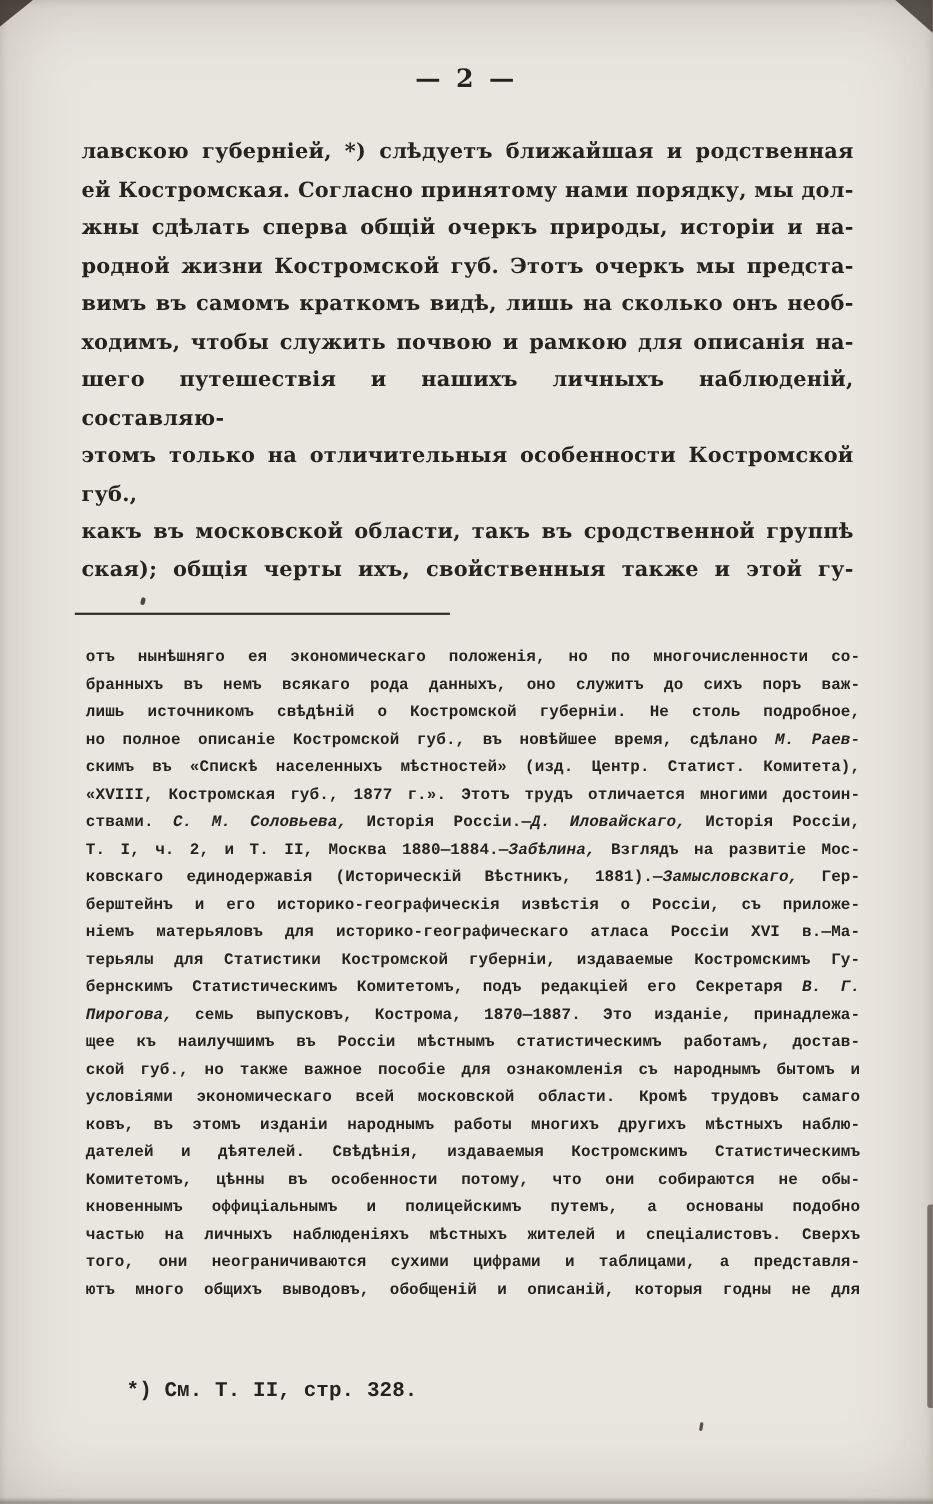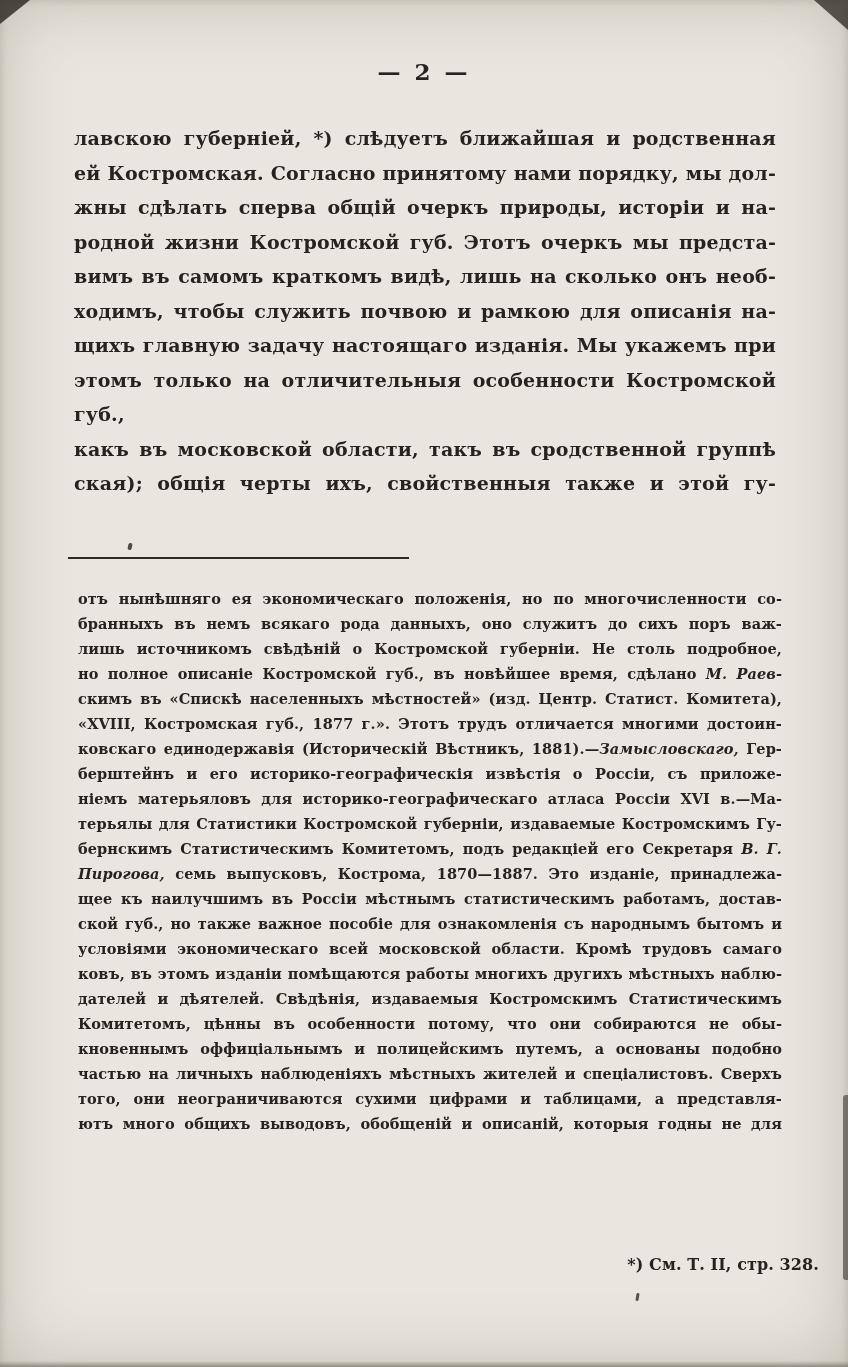--- a/index.html
+++ b/index.html
@@ -28,25 +28,26 @@
     -moz-text-align-last:justify;
   }
   .rule{
     position:absolute;top:557px;left:68px;width:341px;height:2px;
     background:#2d2923;
   }
   .footnote{
     position:absolute;top:586px;left:78px;width:704px;
     font-size:14.5px;font-weight:bold;line-height:25px;
     letter-spacing:.1px;
+    font-family:Liberation Mono, monospace;
   }
   .footnote-ref{
-    text-align:right;
+    text-align:left;
     padding-left:37px;
-    font-size:16px;font-weight:bold;line-height:25px;
+    font-size:19px;font-weight:bold;line-height:25px;
   }
   
   .art{position:absolute;pointer-events:none;}
   .corner-tl{top:0;left:0;width:0;height:0;
     border-top:24px solid rgba(38,32,26,.78);
     border-right:30px solid transparent;}
   .corner-tr{top:0;right:0;width:0;height:0;
     border-top:30px solid rgba(38,32,26,.72);
     border-left:34px solid transparent;}
   .edge-right{right:0;top:1095px;width:5px;height:185px;
@@ -66,45 +67,47 @@
 
   <div class="header">— 2 —</div>
 
   <div class="main-text">
       <div class="tline">лавскою губерніей, *) слѣдуетъ ближайшая и родственная</div>
       <div class="tline">ей Костромская. Согласно принятому нами порядку, мы дол-</div>
       <div class="tline">жны сдѣлать сперва общій очеркъ природы, исторіи и на-</div>
       <div class="tline">родной жизни Костромской губ. Этотъ очеркъ мы предста-</div>
       <div class="tline">вимъ въ самомъ краткомъ видѣ, лишь на сколько онъ необ-</div>
       <div class="tline">ходимъ, чтобы служить почвою и рамкою для описанія на-</div>
-      <div class="tline">щихъ главную задачу настоящаго изданія. Мы укажемъ при</div>
+      <div class="tline">шего путешествія и нашихъ личныхъ наблюденій, составляю-</div>
       <div class="tline">этомъ только на отличительныя особенности Костромской губ.,</div>
       <div class="tline">какъ въ московской области, такъ въ сродственной группѣ</div>
       <div class="tline">ская); общія черты ихъ, свойственныя также и этой гу-</div>
     </div>
 
   <div class="rule"></div>
 
   <div class="footnote">
   <div class="tline">отъ нынѣшняго ея экономическаго положенія, но по многочисленности со-</div>
       <div class="tline">бранныхъ въ немъ всякаго рода данныхъ, оно служитъ до сихъ поръ важ-</div>
       <div class="tline">лишь источникомъ свѣдѣній о Костромской губерніи. Не столь подробное,</div>
       <div class="tline">но полное описаніе Костромской губ., въ новѣйшее время, сдѣлано <i>М. Раев-</i></div>
       <div class="tline">скимъ въ «Спискѣ населенныхъ мѣстностей» (изд. Центр. Статист. Комитета),</div>
       <div class="tline">«XVIII, Костромская губ., 1877 г.». Этотъ трудъ отличается многими достоин-</div>
+      <div class="tline">ствами. <i>С. М. Соловьева,</i> Исторія Россіи.—<i>Д. Иловайскаго,</i> Исторія Россіи,</div>
+      <div class="tline">Т. I, ч. 2, и Т. II, Москва 1880—1884.—<i>Забѣлина,</i> Взглядъ на развитіе Мос-</div>
       <div class="tline">ковскаго единодержавія (Историческій Вѣстникъ, 1881).—<i>Замысловскаго,</i> Гер-</div>
       <div class="tline">берштейнъ и его историко-географическія извѣстія о Россіи, съ приложе-</div>
       <div class="tline">ніемъ матерьяловъ для историко-географическаго атласа Россіи XVI в.—Ма-</div>
       <div class="tline">терьялы для Статистики Костромской губерніи, издаваемые Костромскимъ Гу-</div>
       <div class="tline">бернскимъ Статистическимъ Комитетомъ, подъ редакціей его Секретаря <i>В. Г.</i></div>
       <div class="tline"><i>Пирогова,</i> семь выпусковъ, Кострома, 1870—1887. Это изданіе, принадлежа-</div>
       <div class="tline">щее къ наилучшимъ въ Россіи мѣстнымъ статистическимъ работамъ, достав-</div>
       <div class="tline">ской губ., но также важное пособіе для ознакомленія съ народнымъ бытомъ и</div>
       <div class="tline">условіями экономическаго всей московской области. Кромѣ трудовъ самаго</div>
-      <div class="tline">ковъ, въ этомъ изданіи помѣщаются работы многихъ другихъ мѣстныхъ наблю-</div>
+      <div class="tline">ковъ, въ этомъ изданіи народнымъ работы многихъ другихъ мѣстныхъ наблю-</div>
       <div class="tline">дателей и дѣятелей. Свѣдѣнія, издаваемыя Костромскимъ Статистическимъ</div>
       <div class="tline">Комитетомъ, цѣнны въ особенности потому, что они собираются не обы-</div>
       <div class="tline">кновеннымъ оффиціальнымъ и полицейскимъ путемъ, а основаны подобно</div>
       <div class="tline">частью на личныхъ наблюденіяхъ мѣстныхъ жителей и спеціалистовъ. Сверхъ</div>
       <div class="tline">того, они неограничиваются сухими цифрами и таблицами, а представля-</div>
       <div class="tline">ютъ много общихъ выводовъ, обобщеній и описаній, которыя годны не для</div>
     </div>
 
   <div class="footnote footnote-ref" style="top:1252px;">*) См.  Т. II, стр. 328.</div>
 

